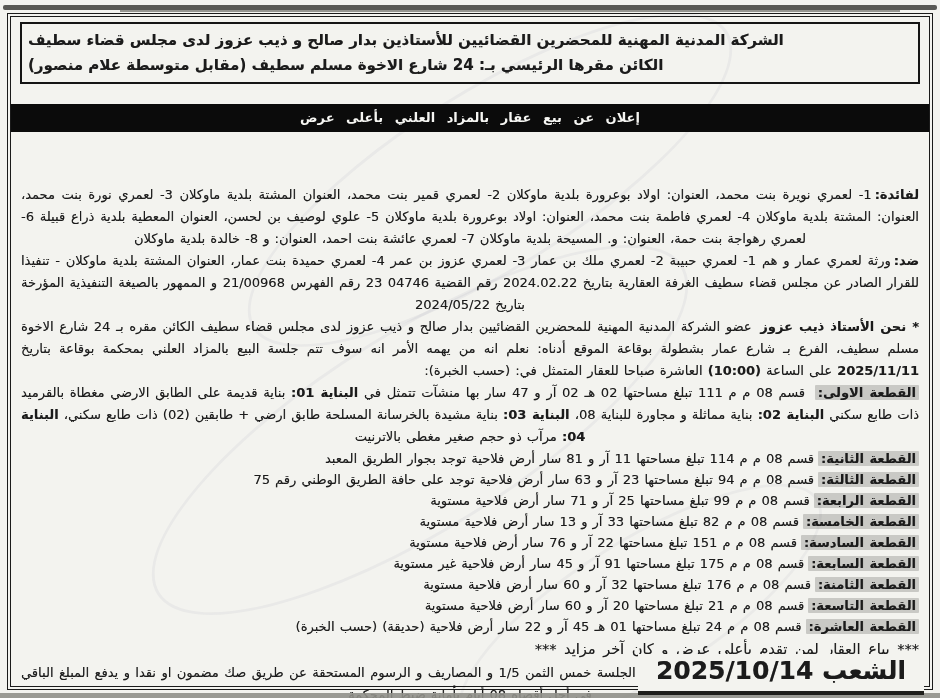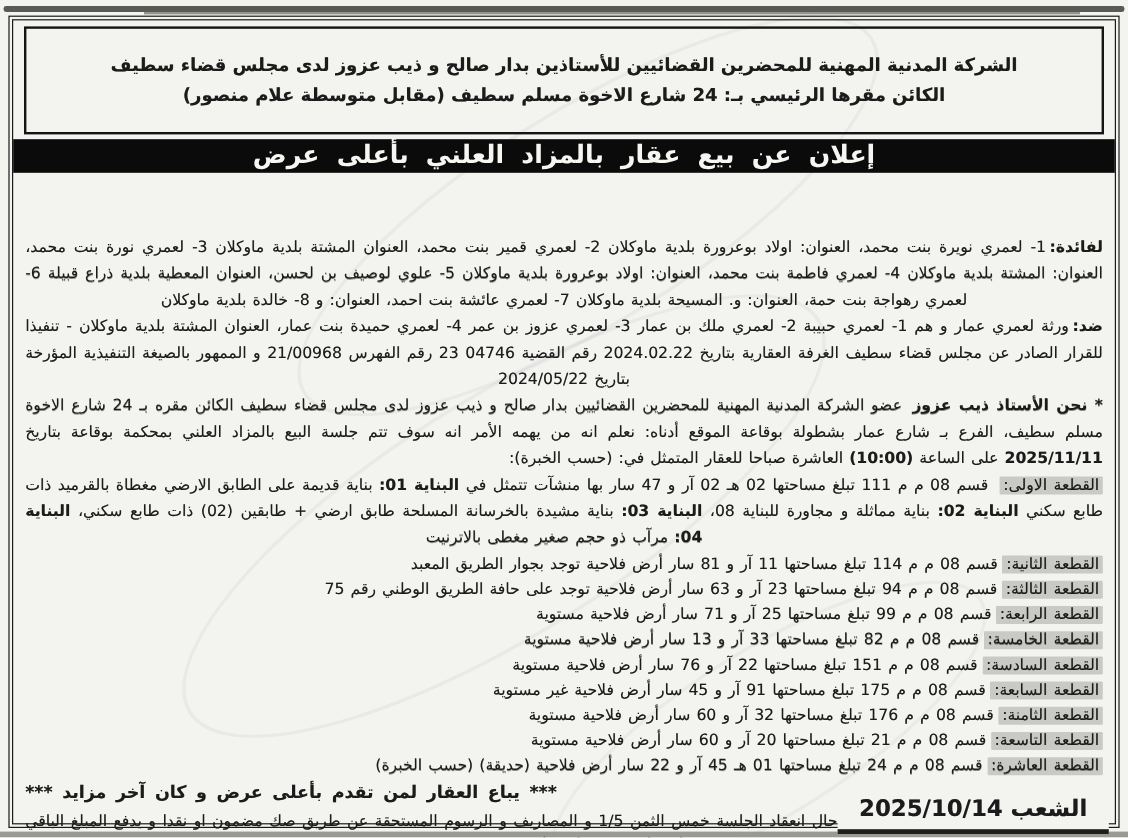--- a/index.html
+++ b/index.html
@@ -16,43 +16,43 @@
   
   .wm{position:absolute;border:3px solid rgba(110,110,135,.07);border-radius:50%;transform:rotate(-32deg);pointer-events:none;}
   .wm1{width:560px;height:180px;top:90px;right:170px;}
   .wm2{width:620px;height:200px;top:330px;left:110px;}
   .wm3{width:420px;height:140px;top:540px;right:90px;border-color:rgba(110,110,135,.06);}
 
   .frame{position:absolute;top:13px;left:7px;right:7px;bottom:8px;border:4px double #1a1a1a;}
 
   .doc-text{text-shadow:.2px .2px .5px rgba(25,25,25,.45);}
 
-  .header-box{margin:5px 9px 0;border:2px solid #141414;padding:18px 6px;
-              text-align:center;font-weight:bold;font-size:15px;line-height:25px;}
-  .banner{margin-top:4px;background:#0b0b0b;color:#f6f6f3;text-align:center;
-          font-weight:bold;font-size:21px;line-height:25px;padding:1px 0 2px;
+  .header-box{margin:5px 9px 0;border:2px solid #141414;padding:4px 6px;
+              text-align:left;font-weight:bold;font-size:15px;line-height:25px;}
+  .banner{margin-top:20px;background:#0b0b0b;color:#f6f6f3;text-align:center;
+          font-weight:bold;font-size:13px;line-height:25px;padding:1px 0 2px;
           word-spacing:7px;letter-spacing:.5px;text-shadow:none;}
 
   .content{padding:4px 10px 0;font-size:13px;word-spacing:1px;margin-top:48px;}
   .para{margin:0;text-align:justify;text-align-last:center;line-height:22px;}
   .para.announce{text-align-last:right;}
   .lead{font-weight:bold;margin-left:3px;}
   .inline-label{font-weight:bold;}
   b{font-weight:bold;}
 
   .plot-line{text-align:right;line-height:21px;white-space:nowrap;}
-  .plot-label{font-weight:normal;background:rgba(35,35,32,.20);padding:0 3px;margin-left:4px;border-radius:1px;}
+  .plot-label{font-weight:bold;background:rgba(35,35,32,.20);padding:0 3px;margin-left:4px;border-radius:1px;}
 
-  .sale-line{text-align:left;font-weight:bold;font-size:14.5px;line-height:25px;word-spacing:3px;}
+  .sale-line{text-align:right;font-weight:normal;font-size:14.5px;line-height:25px;word-spacing:3px;}
 
   .contact-row{position:relative;text-align:center;line-height:22px;margin-top:1px;}
   .signature{position:absolute;left:6px;top:0;font-weight:bold;color:#33332f;font-size:10px;filter:blur(.3px);}
 
   .stamp{position:absolute;right:16px;bottom:3px;z-index:5;background:#f3f3ef;
-         padding:2px 18px 6px;font-size:19px;font-weight:bold;border-bottom:4px solid #1f1f1c;
+         padding:2px 18px 6px;font-size:25px;font-weight:bold;border-bottom:4px solid #1f1f1c;
          text-shadow:.2px .2px .4px rgba(25,25,25,.5);}
 </style>
 </head>
 <body>
 
 <div class="page">
 
   <div class="scan-top"></div>
   <div class="scan-top2"></div>
 

